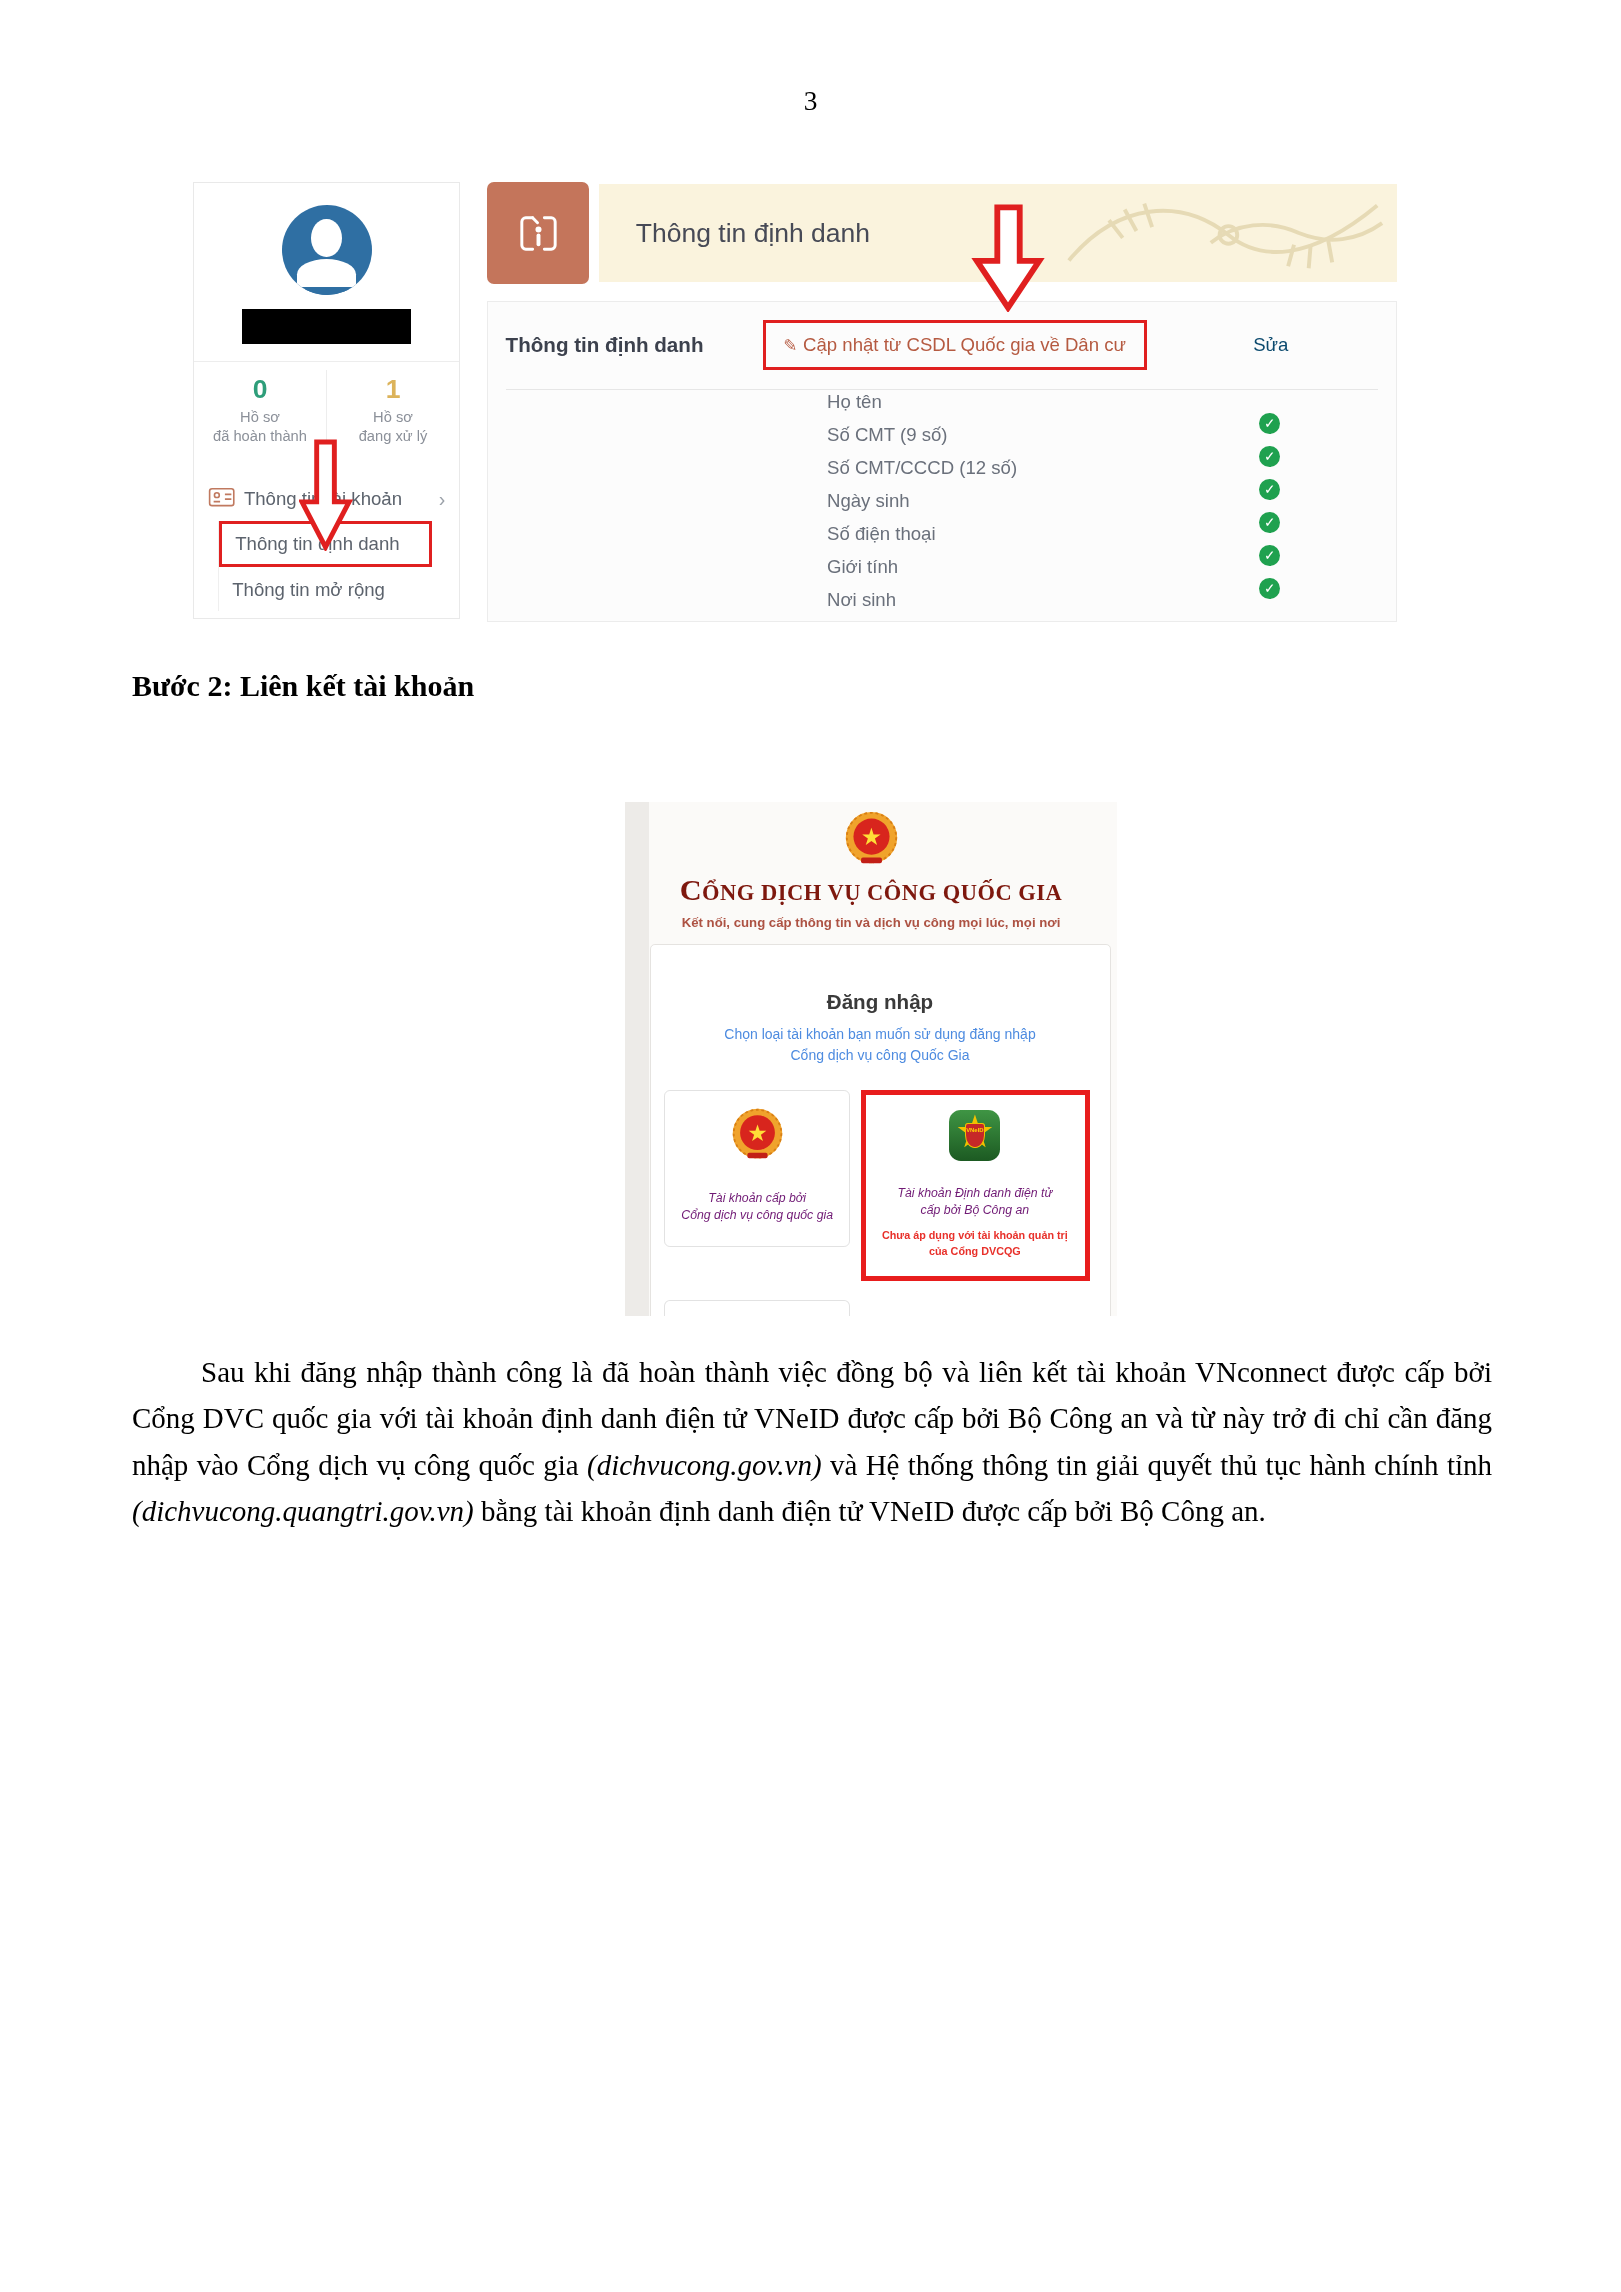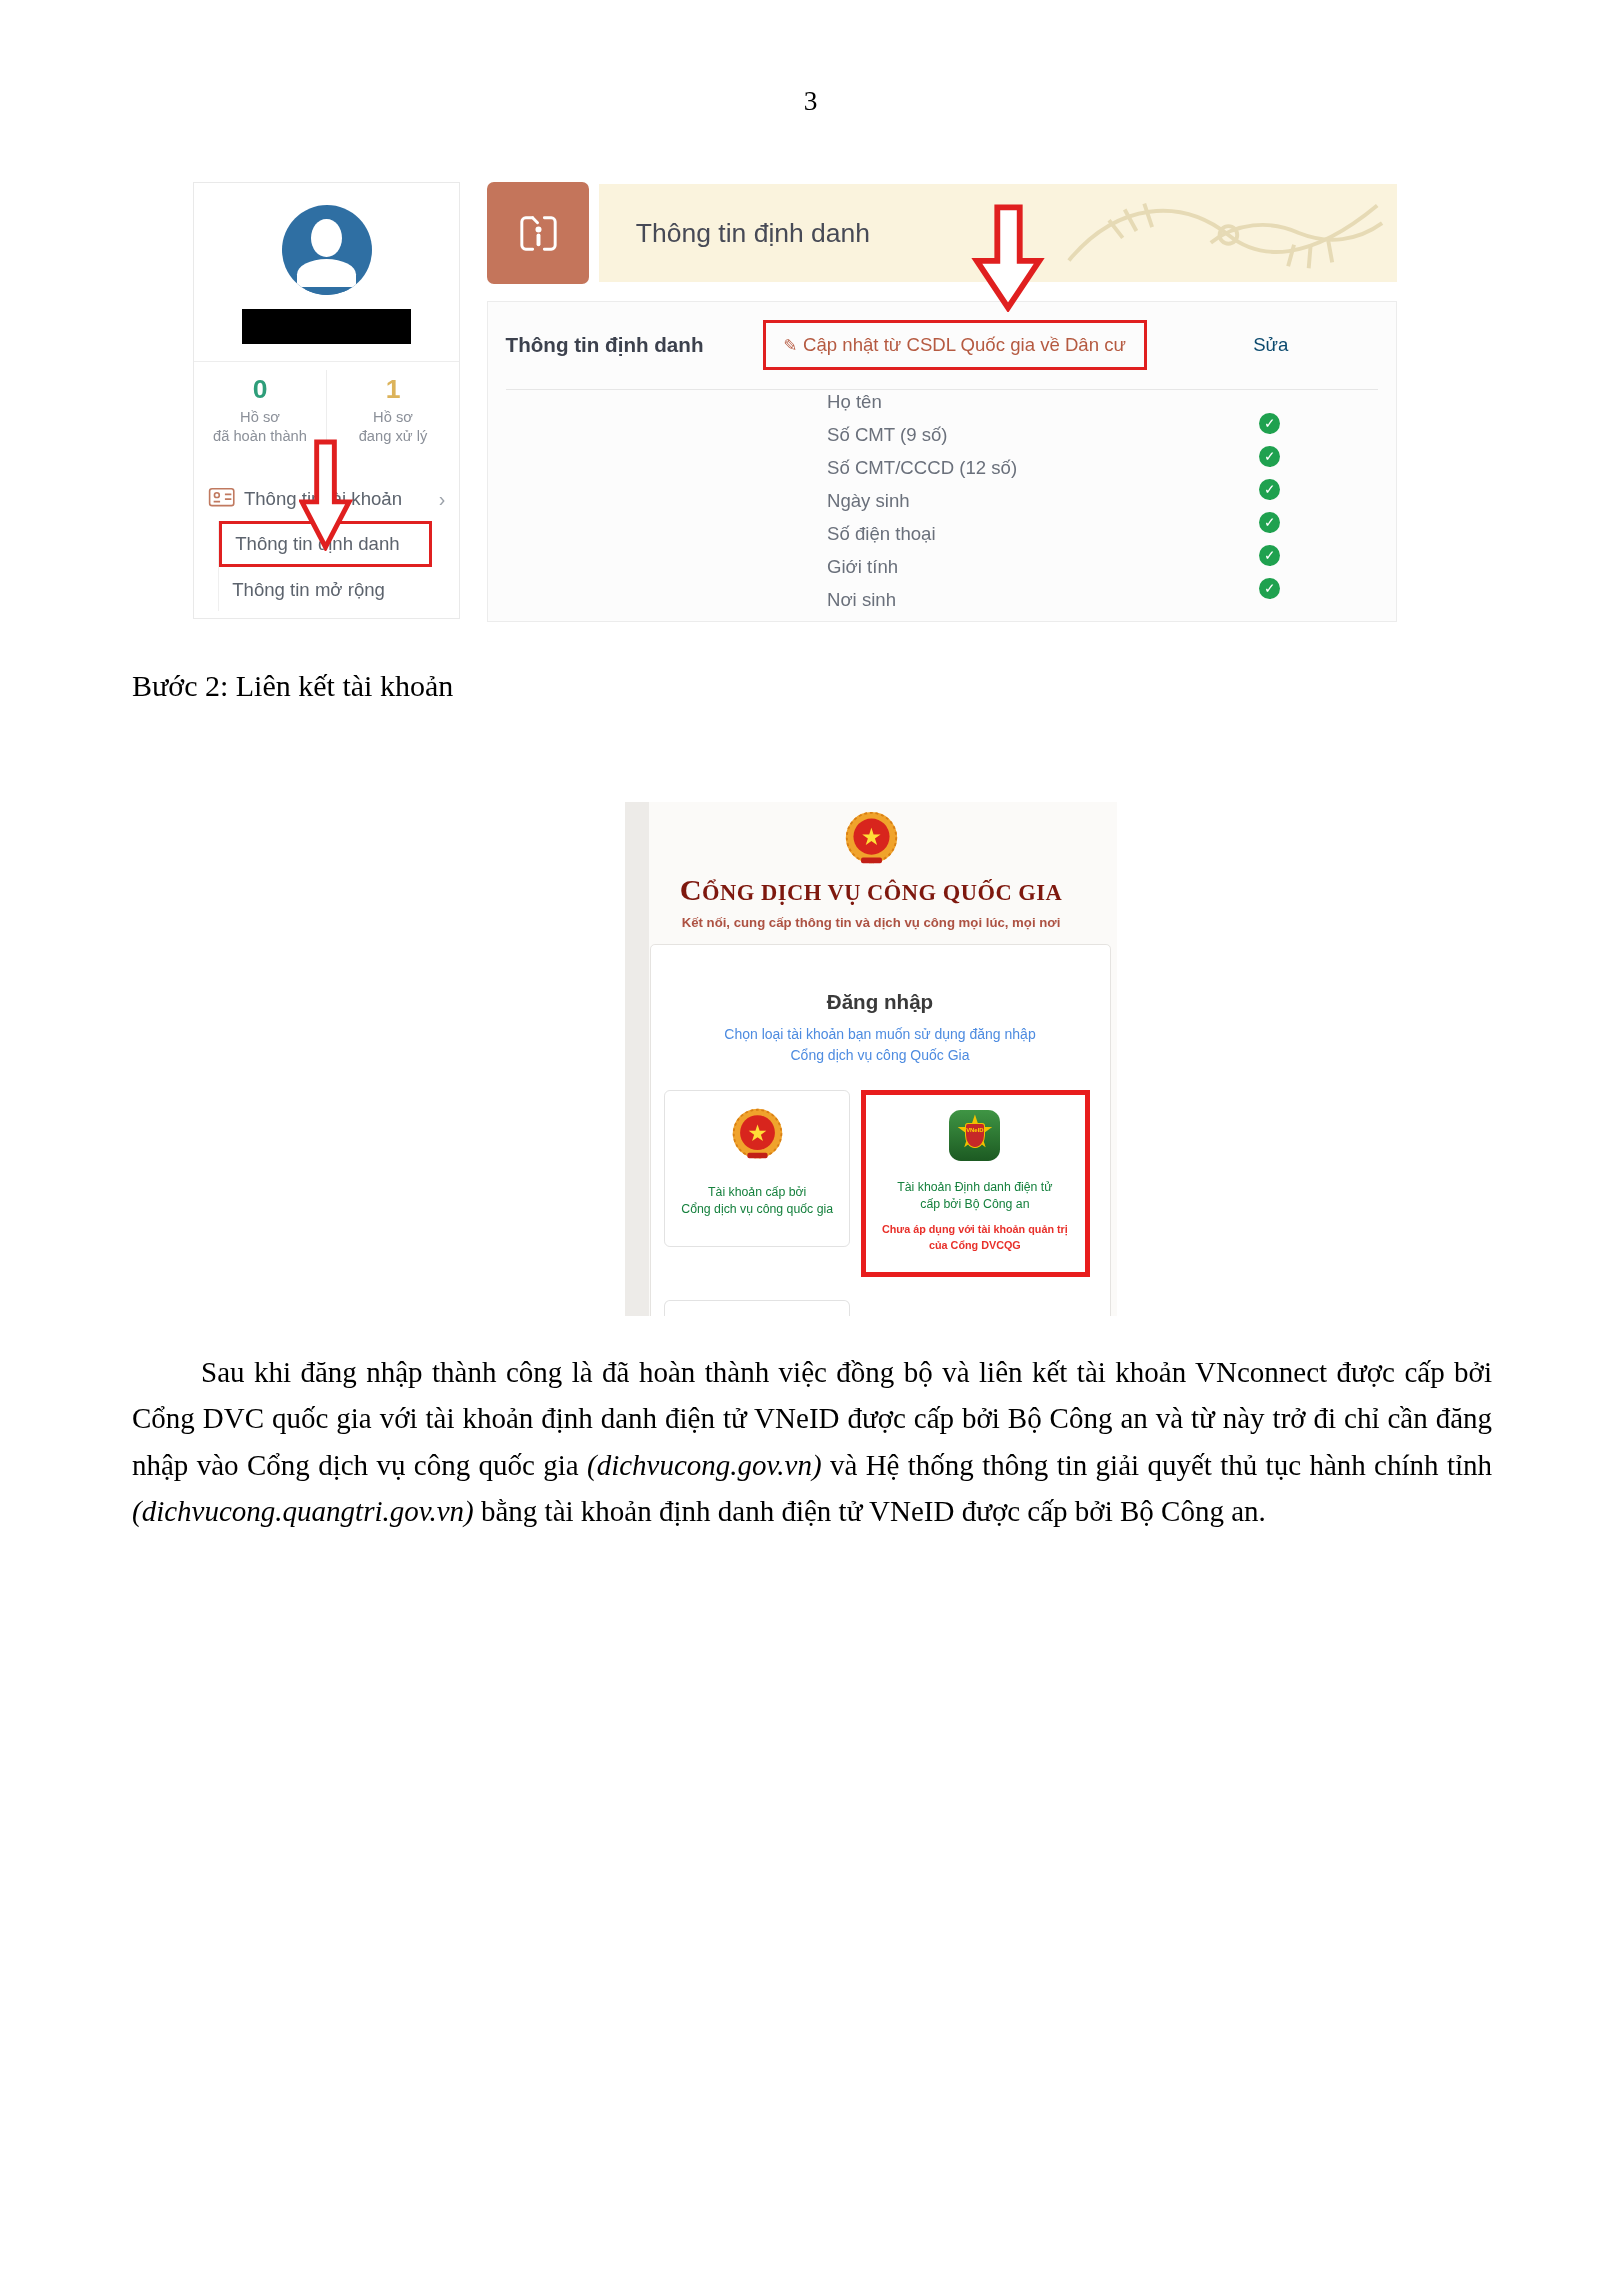--- a/index.html
+++ b/index.html
@@ -58,40 +58,40 @@
   .bar1 { width:110px; height:19.6px; }
   .bar2 { width:145px; height:43px; }
   .bar3 { width:108px; height:23.5px; }
   .bar4 { width:120px; height:29px; }
   .bar5 { width:47px;  height:43px; }
   .bar6 { width:392px; height:47px; margin-top:13.7px; }
   .check { margin-left:auto; margin-right:98px; width:21.6px; height:21.6px; flex:0 0 21.6px; border-radius:50%; background:#1fa14f; color:#fff; font-size:13.7px; line-height:21.6px; text-align:center; font-weight:bold; }
   .arrow-panel { position:absolute; left:839px; top:57px; width:76px; height:108px; z-index:6; }
 
   
-  .step-heading { position:absolute; left:132px; top:669px; font-size:30px; font-weight:normal; }
+  .step-heading { position:absolute; left:132px; top:669px; font-size:30px; font-weight:bold; }
   .para { position:absolute; left:132px; width:1360px; font-size:29px; line-height:1.6; text-align:justify; text-indent:69px; }
   .para-1 { top:713px; }
   .para-2 { top:1349px; }
   .para .it { font-style:italic; }
 
   
   .shot2 { position:absolute; left:625px; top:802px; width:492px; height:514px; background:#fbfaf8; overflow:hidden; font-family:"Liberation Sans","DejaVu Sans",sans-serif; }
   .shot2-strip { position:absolute; left:0; top:0; width:23.5px; height:100%; background:#edebe8; }
   .brand { text-align:center; position:relative; }
   .brand-emblem { margin-top:7.8px; }
   .brand-title { font-size:22.5px; font-weight:bold; color:#7e180e; letter-spacing:0.5px; margin-top:2px; font-family:"Liberation Serif",serif; }
   .brand-title::first-letter { font-size:135%; }
   .brand-sub { font-size:13.2px; color:#ad5243; margin-top:6.9px;font-weight:bold; }
   .login-card { position:absolute; left:24.5px; top:142px; width:461px; height:384px; background:#fff; border:1px solid #e5e3e0; border-radius:4.9px; }
   .login-heading { text-align:center; font-size:20.6px; font-weight:bold; color:#3a3a3a; margin-top:45px; }
   .login-instr { text-align:center; font-size:14px; color:#4d8be0; line-height:1.5; margin-top:9.8px; }
   .options { display:flex; justify-content:flex-start; padding:0 13.7px; margin-top:24.5px; align-items:flex-start; }
   .option-card { width:186px; min-height:157px; background:#fff; border:1px solid #e2e2e2; border-radius:5.9px; text-align:center; padding:15.7px 7.8px 11.8px; }
-  .option-label { font-size:12.3px; color:#15803d; line-height:1.35; margin-top:18px; }
+  .option-label { font-size:12.3px; color:#701a75; line-height:1.35; margin-top:24px;font-style:italic; }
   .highlight-box { border:5.9px solid #e81d1d; margin-left:10.8px; padding:4.9px; width:229px; }
   .highlight-box .option-card { width:208px; border:none; padding-top:9.8px; min-height:167px; }
   .option-warning { font-size:10.8px; font-weight:bold; color:#e8302a; line-height:1.5; margin-top:8.8px; }
   .vneid { width:51px; height:51px; border-radius:11.8px; margin:0 auto; background:linear-gradient(#3f9544,#1c5a22); position:relative; overflow:hidden; }
   .vneid .star { position:absolute; left:0; top:-3.9px; width:100%; text-align:center; font-size:45px; line-height:51px; color:#f2c200; }
   .vneid .shield { position:absolute; left:15.7px; top:12.7px; width:19.6px; height:25.5px; background:#c62828; border:1px solid #f2c200; border-radius:2.9px 2.9px 50% 50%; }
   .vneid .shield-label { display:block; font-size:5.9px; color:#ffd600; text-align:center; margin-top:2.9px; font-weight:bold; }
   .partial-card { position:absolute; left:13.7px; bottom:-2px; width:186px; height:29px; border:1px solid #e2e2e2; border-bottom:none; border-radius:5.9px 5.9px 0 0; background:#fff; }
 </style>
 </head>

